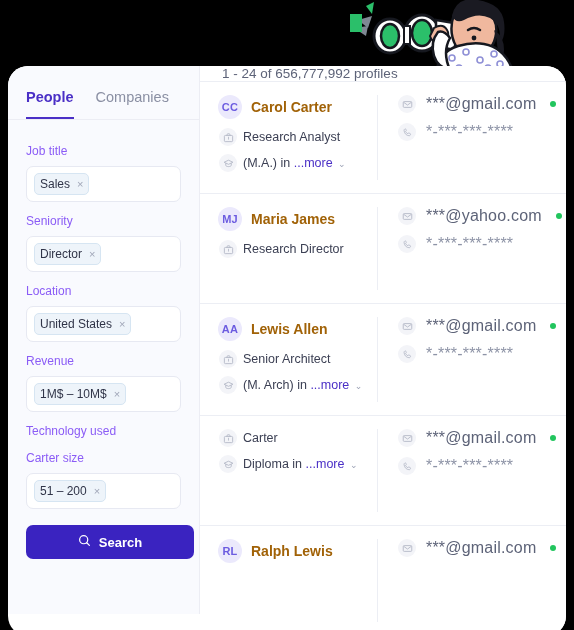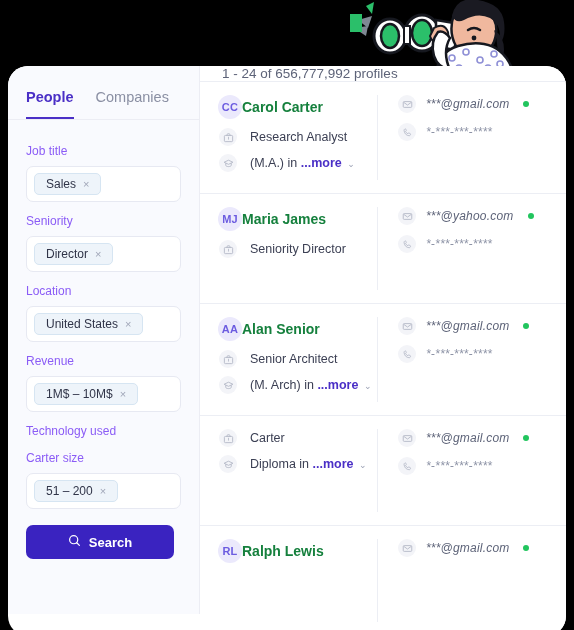--- a/index.html
+++ b/index.html
@@ -85,21 +85,21 @@
   }
 
   .chip {
     display: inline-flex;
     align-items: center;
     gap: 7px;
     background: #eef4fa;
     border: 1px solid #d6e5f2;
     border-radius: 5px;
     height: 22px;
-    padding: 0 11px;
+    padding: 0 5px;
     font-size: 12px;
     color: #303448;
     white-space: nowrap;
   }
   .chip .x {
     color: #a0a6b8;
     font-size: 11px;
     cursor: pointer;
     line-height: 1;
   }
@@ -116,21 +116,21 @@
     border-radius: 7px;
     color: #ffffff;
     font-size: 13px;
     font-weight: bold;
     display: flex;
     align-items: center;
     justify-content: center;
     gap: 8px;
     cursor: pointer;
     border: none;
-    width: 148px;
+    width: 168px;
   }
 
   
   .results {
     flex: 1;
     background: #ffffff;
     display: flex;
     flex-direction: column;
   }
 
@@ -154,87 +154,87 @@
   .row-left {
     width: 178px;
     flex: 0 0 178px;
     padding-left: 18px;
     border-right: 1px solid #eceef4;
   }
 
   .name-line {
     display: flex;
     align-items: center;
+    gap: 9px;
     margin-bottom: 9px;
   }
   .avatar {
     width: 24px; height: 24px;
     border-radius: 50%;
     background: #ebe9fc;
     color: #6c5ce0;
     font-size: 11px;
     font-weight: bold;
     display: flex;
     align-items: center;
     justify-content: center;
     letter-spacing: 0.2px;
   }
   .person-name {
     font-size: 14px;
     font-weight: bold;
-    color: #15803d;
+    color: #a16207;
   }
 
   .meta-line {
     display: flex;
     align-items: center;
-    gap: 13px;
+    gap: 6px;
     margin-bottom: 8px;
     padding-left: 1px;
   }
   .meta-icon {
     width: 18px; height: 18px;
     border-radius: 50%;
     background: #f3f4f8;
     display: flex;
     align-items: center;
     justify-content: center;
     flex: 0 0 18px;
   }
   .meta-text {
     font-size: 12.5px;
     color: #3c4054;
     white-space: nowrap;
   }
   .more-link {
     color: #4a2fc6;
-    font-weight: bold;
+    font-weight: normal;
     cursor: pointer;
   }
   .chev {
     color: #9aa0b4;
     font-size: 9px;
     margin-left: 2px;
   }
 
   .row-right {
     flex: 1;
     padding-left: 20px;
   }
   .contact-line {
     display: flex;
     align-items: center;
     gap: 10px;
     margin-bottom: 10px;
   }
   .contact-text {
-    font-size: 12px;
+    font-size: 16px;
     color: #5d6378;
     letter-spacing: 0.2px;
-    font-style: italic;
   }
   .dot-green {
     width: 6px; height: 6px;
     border-radius: 50%;
     background: #22c55e;
     margin-left: 4px;
   }
   .contact-text.muted { color: #8d93a6; }
 </style>
 </head>
@@ -421,21 +421,21 @@
       </div>
 
     <div class="meta-line">
       <span class="meta-icon">
                   <svg width="11" height="11" viewBox="0 0 16 16" fill="none">
                     <rect x="2" y="5" width="12" height="9" rx="1.4" stroke="#b3b7c6" stroke-width="1.3"></rect>
                     <path d="M6 5V3.6A1 1 0 0 1 7 2.6h2a1 1 0 0 1 1 1V5" stroke="#b3b7c6" stroke-width="1.3"></path>
                     <line x1="8" y1="7" x2="8" y2="11" stroke="#b3b7c6" stroke-width="1.2"></line>
                   </svg>
                 </span>
-      <span class="meta-text">Seniority Director</span>
+      <span class="meta-text">Research Director</span>
     </div>
 
     </div>
     <div class="row-right">
       <div class="contact-line">
         <span class="meta-icon">
                   <svg width="11" height="11" viewBox="0 0 16 16" fill="none">
                     <rect x="1.8" y="3.8" width="12.4" height="8.4" rx="1.4" stroke="#b3b7c6" stroke-width="1.3"></rect>
                     <path d="M2.4 4.8 L8 8.8 L13.6 4.8" stroke="#b3b7c6" stroke-width="1.3" stroke-linejoin="round"></path>
                   </svg>
@@ -451,21 +451,21 @@
                   </svg>
                 </span>
       <span class="contact-text muted">*-***-***-****</span>
     </div>
     </div>
           </div>
           <div class="row">
     <div class="row-left">
       <div class="name-line">
         <span class="avatar">AA</span>
-        <span class="person-name">Alan Senior</span>
+        <span class="person-name">Lewis Allen</span>
       </div>
 
     <div class="meta-line">
       <span class="meta-icon">
                   <svg width="11" height="11" viewBox="0 0 16 16" fill="none">
                     <rect x="2" y="5" width="12" height="9" rx="1.4" stroke="#b3b7c6" stroke-width="1.3"></rect>
                     <path d="M6 5V3.6A1 1 0 0 1 7 2.6h2a1 1 0 0 1 1 1V5" stroke="#b3b7c6" stroke-width="1.3"></path>
                     <line x1="8" y1="7" x2="8" y2="11" stroke="#b3b7c6" stroke-width="1.2"></line>
                   </svg>
                 </span>

